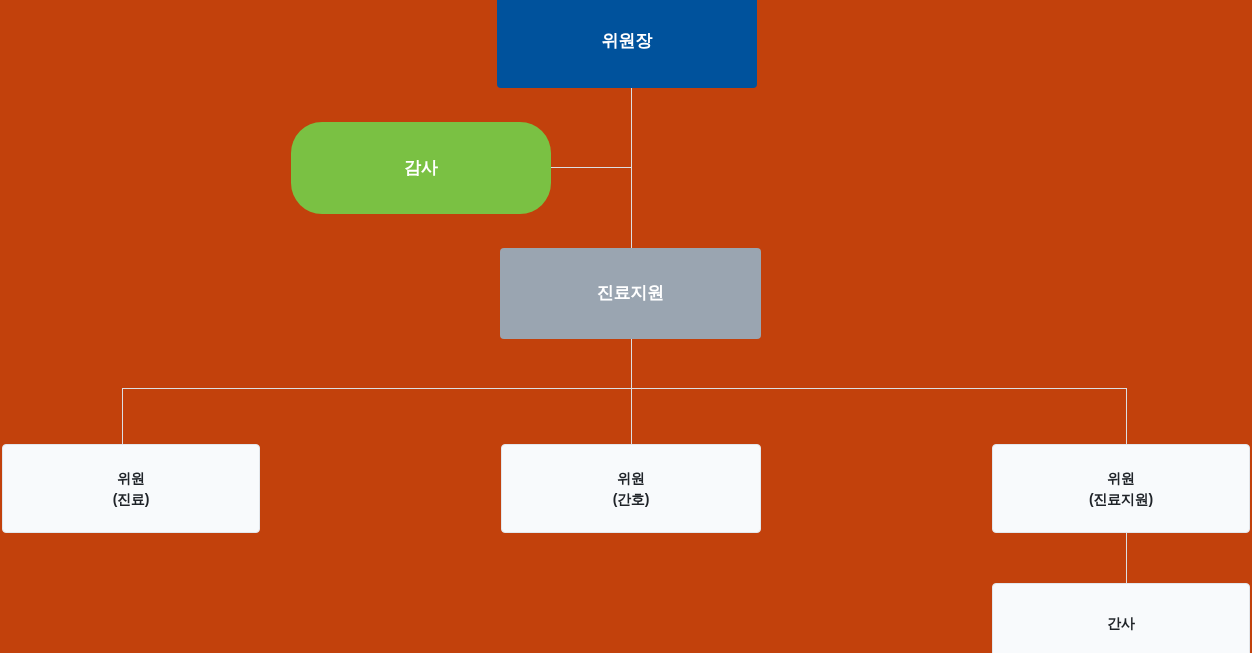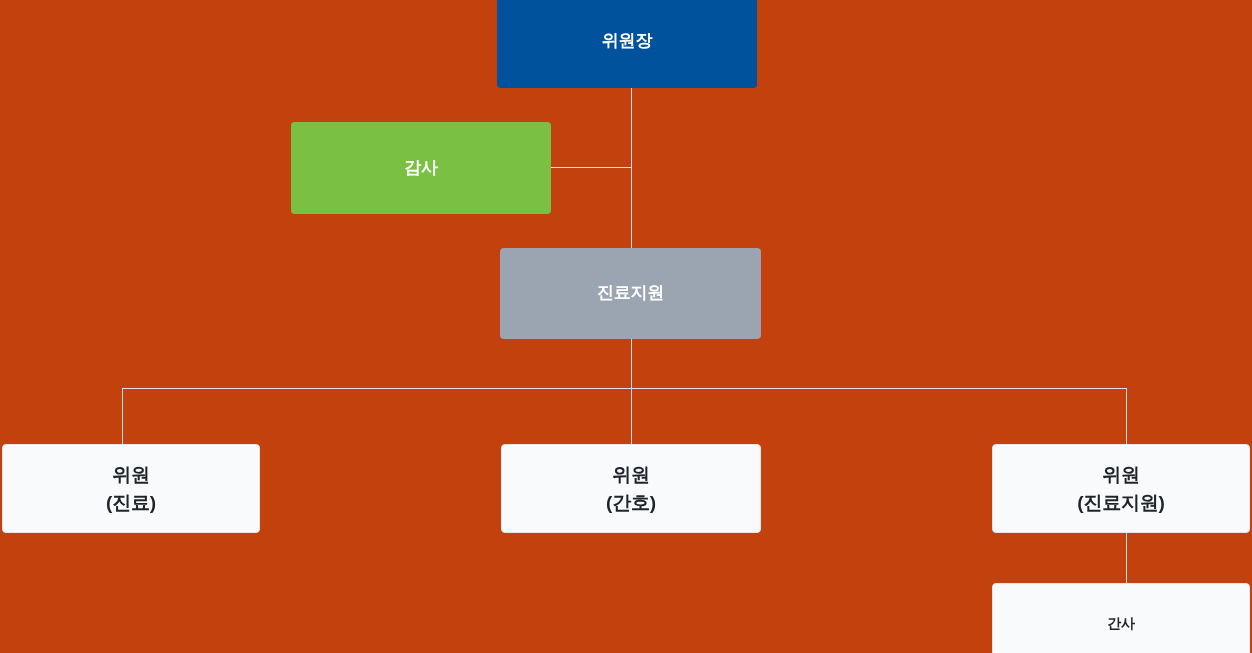--- a/index.html
+++ b/index.html
@@ -51,33 +51,34 @@
     background: #00529c;
     color: #ffffff;
     font-weight: bold;
     font-size: 17px;
   }
   .node.audit {
     background: #7ac143;
     color: #ffffff;
     font-weight: bold;
     font-size: 17px;
+    border-radius: 31px;
   }
   .node.vice {
     background: #9aa5b1;
     color: #ffffff;
     font-weight: bold;
     font-size: 17px;
   }
   .node.member {
     background: #f8fafc;
     color: #1f2328;
     border: 1px solid #e3e7ec;
     font-weight: bold;
-    font-size: 19px;
+    font-size: 14px;
   }
   .node.secretary {
     background: #f8fafc;
     color: #1f2328;
     border: 1px solid #e3e7ec;
     font-weight: bold;
     font-size: 14px;
   }
 </style>
 </head>

